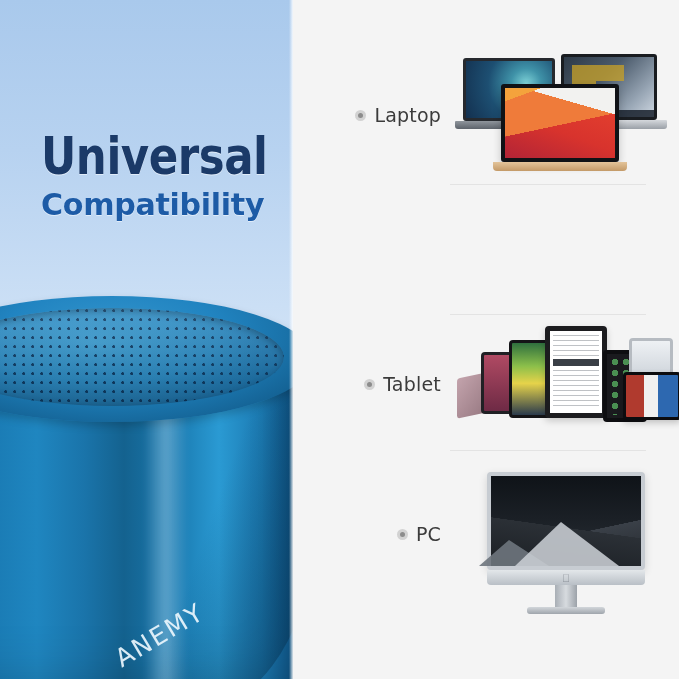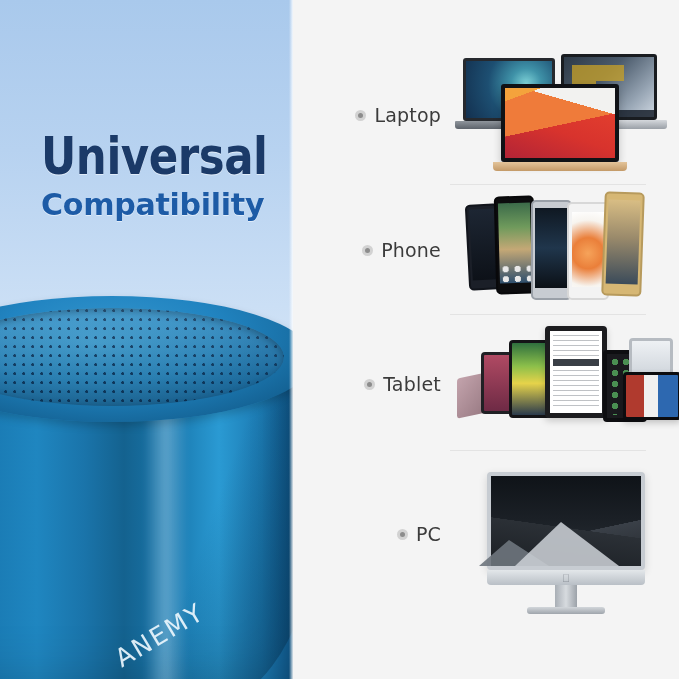--- a/index.html
+++ b/index.html
@@ -450,44 +450,20 @@
         </div>
         <div class="lap lap-base lap2-base"></div>
 
         <div class="lap lap-screen lap3-screen">
           <div class="lap3-wall"></div>
         </div>
         <div class="lap lap-base lap3-base"></div>
       </div>
     </div>
 
-    <div class="device-row row-phone">
-      <div class="device-label-wrap">
-        <span class="bullet"></span>
-        <span class="device-label">Phone</span>
-      </div>
-      <div class="device-art">
-        <div class="ph ph1">
-            <div class="ph1-s"></div>
-          </div>
-        <div class="ph ph2">
-          <div class="ph2-s"></div>
-          <div class="ph2-icons"></div>
-        </div>
-        <div class="ph ph3">
-            <div class="ph3-s"></div>
-          </div>
-        <div class="ph ph4">
-            <div class="ph4-s"></div>
-          </div>
-        <div class="ph ph5">
-            <div class="ph5-s"></div>
-          </div>
-      </div>
-    </div>
 
     <div class="device-row row-tablet">
       <div class="device-label-wrap">
         <span class="bullet"></span>
         <span class="device-label">Tablet</span>
       </div>
       <div class="device-art">
         <div class="tb tb-case"></div>
         <div class="tb tb1">
             <div class="tb1-s"></div>

